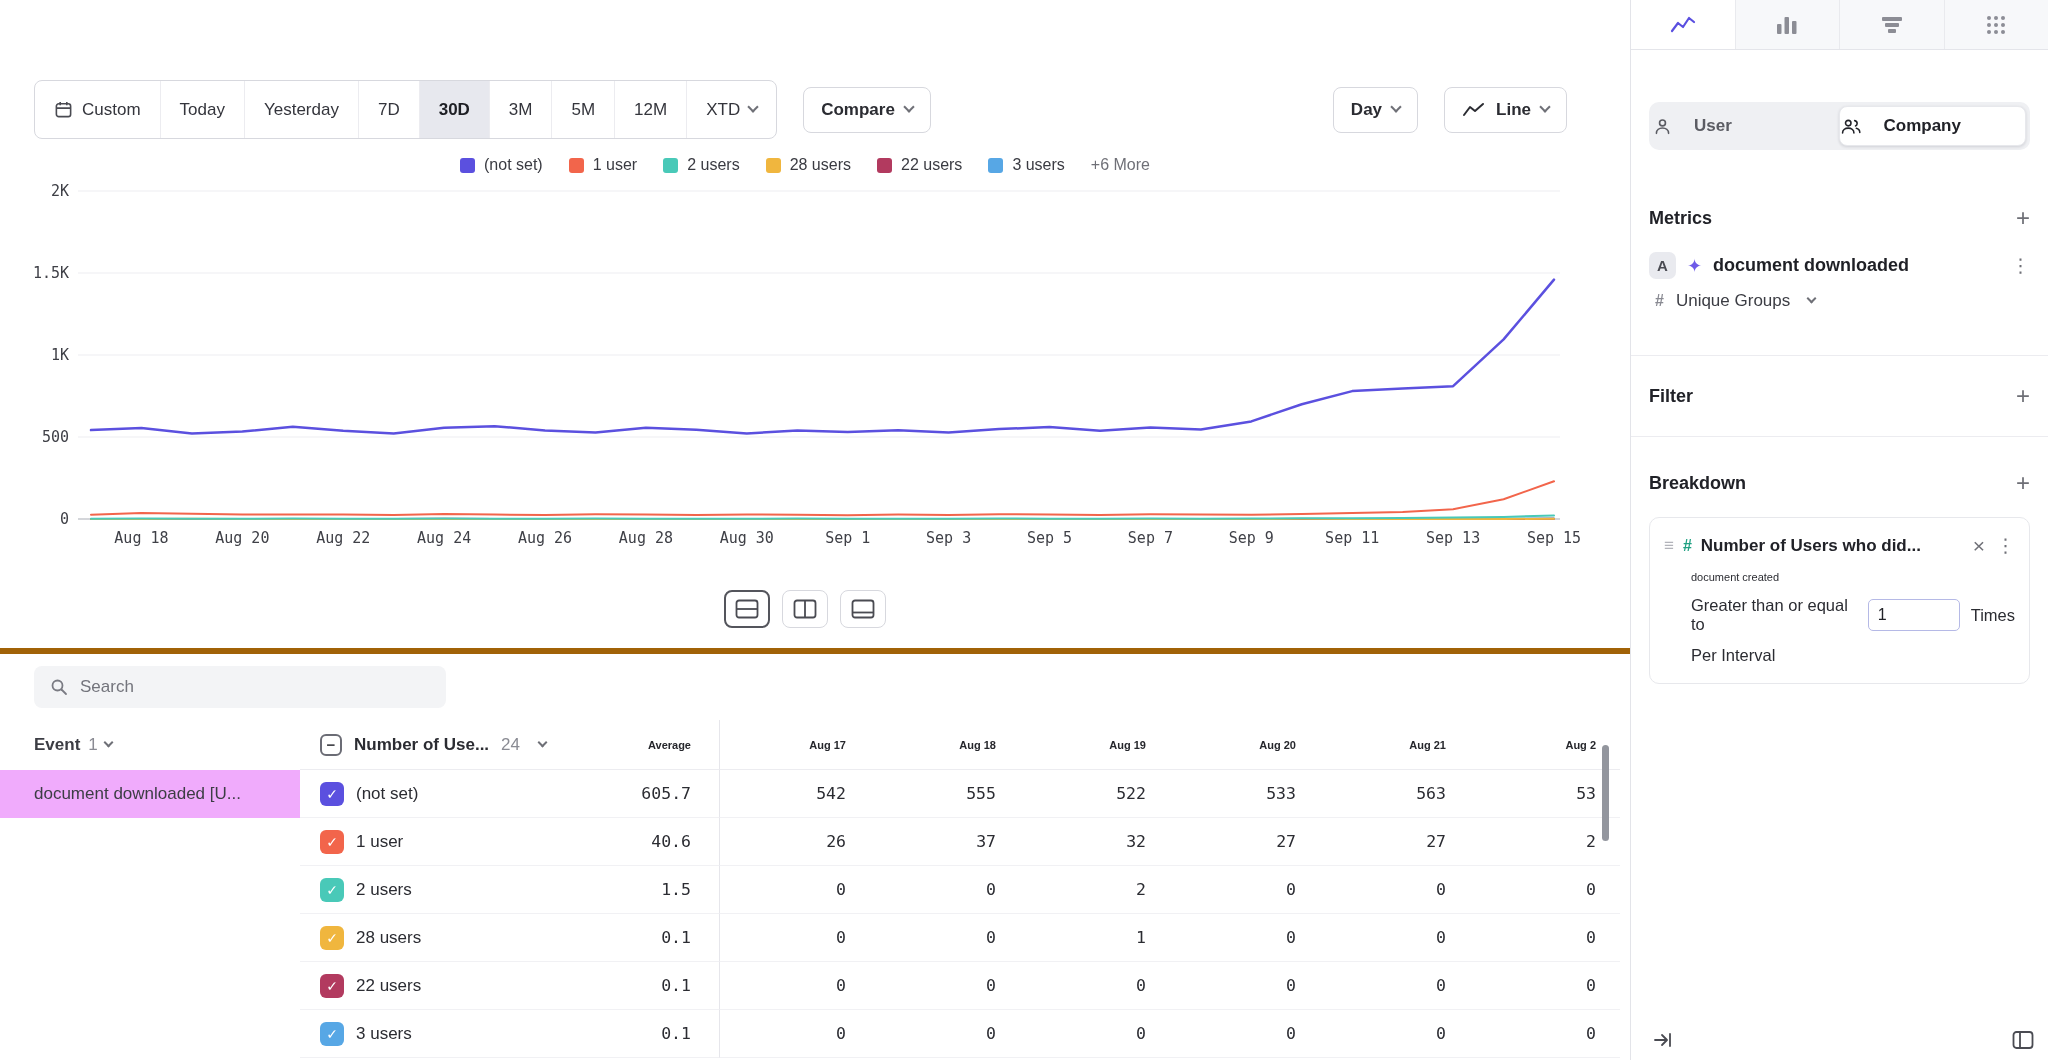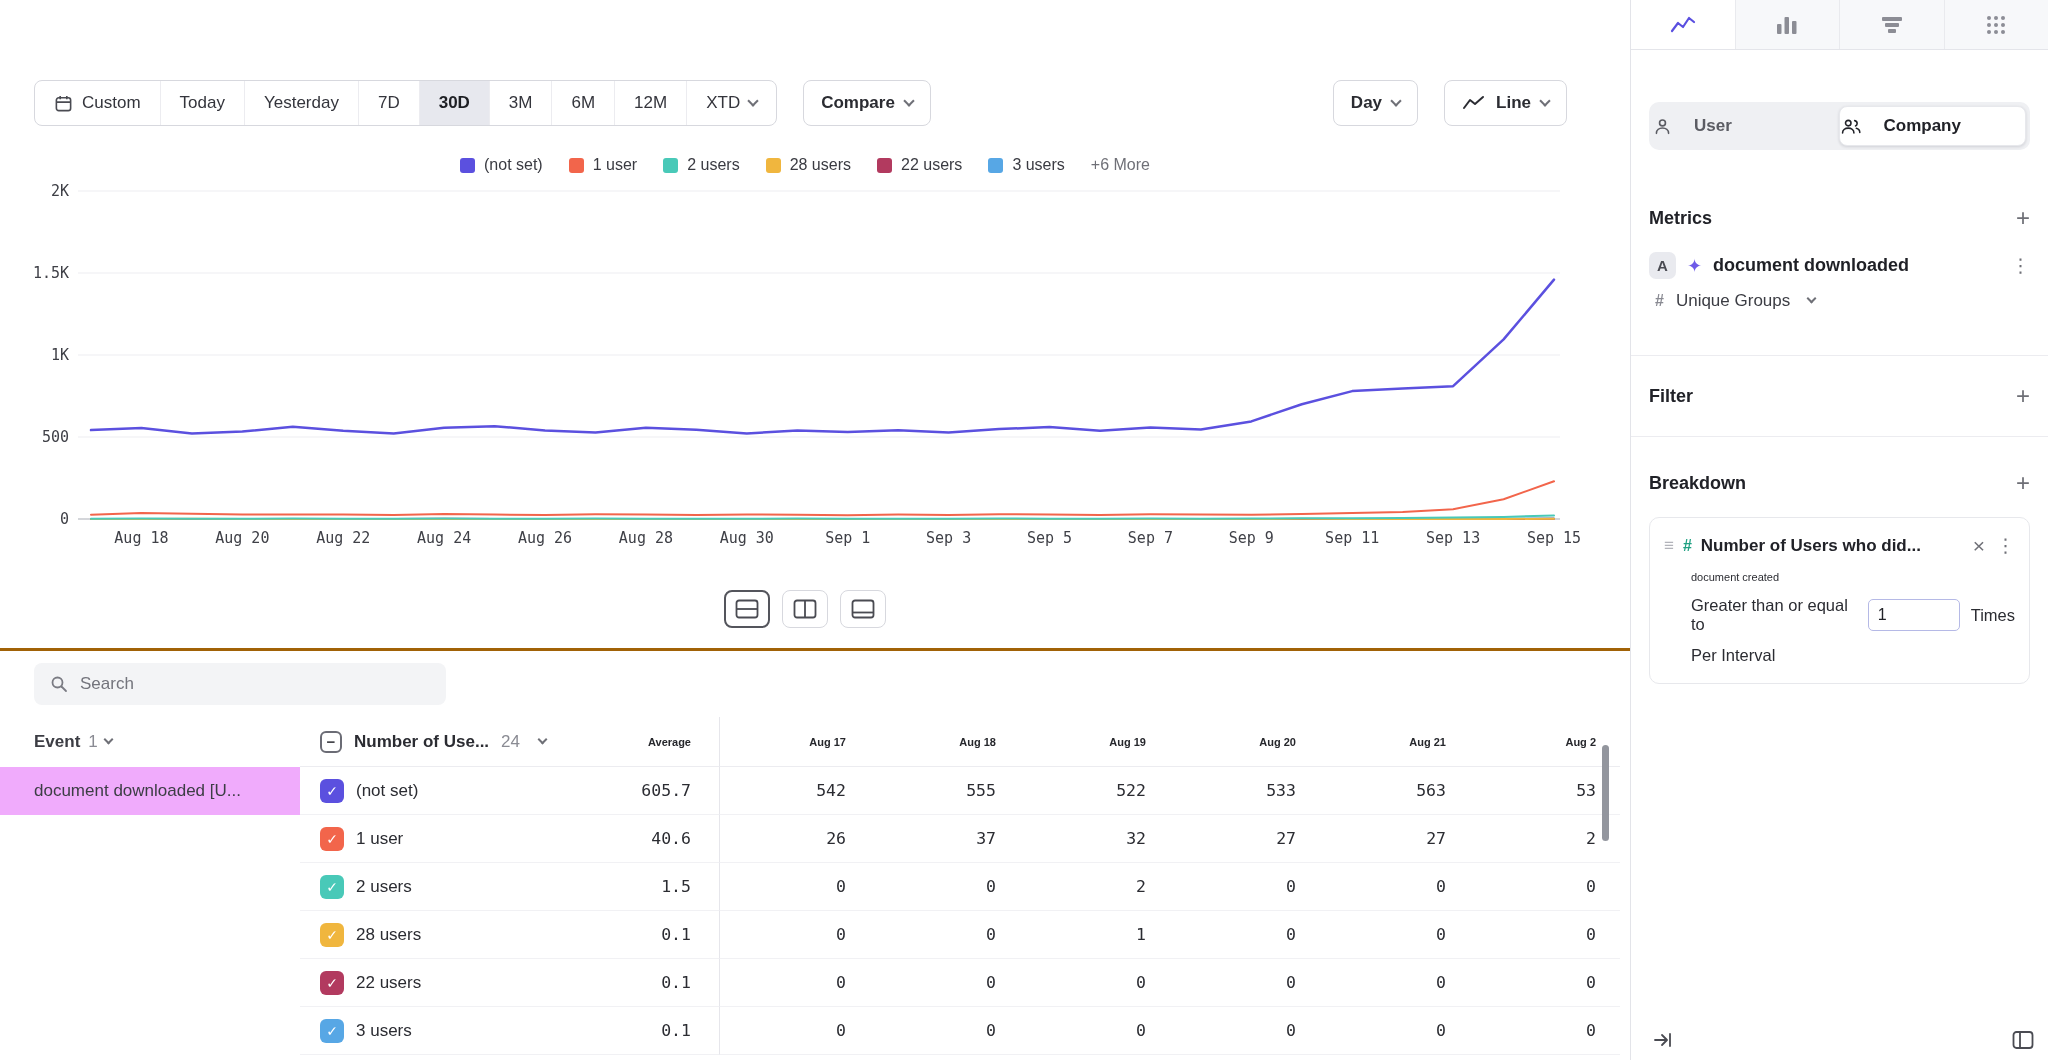--- a/index.html
+++ b/index.html
@@ -4,41 +4,41 @@
 <style>
   *{box-sizing:border-box;margin:0;padding:0}
   html,body{background:#fff}
   body{font-family:"Liberation Sans",sans-serif;color:#26272c}
   .page{position:relative;width:2048px;height:1060px;background:#fff;overflow:hidden}
 
   
   .main{position:absolute;left:0;top:0;width:1630px;height:1060px}
 
   .toolbar{position:absolute;left:34px;top:80px;width:1533px;display:flex;align-items:center}
-  .seg{display:flex;align-items:stretch;height:46px;border:1px solid #d7d8de;border-radius:8px;overflow:hidden;background:#fff}
+  .seg{display:flex;align-items:stretch;height:59px;border:1px solid #d7d8de;border-radius:8px;overflow:hidden;background:#fff}
   .seg-item{display:flex;align-items:center;gap:9px;padding:0 19px;font-size:17px;color:#34353c;cursor:pointer;border-left:1px solid #ececf0;white-space:nowrap}
   .seg-item:first-child{border-left:none}
   .seg-item.selected{background:#e7e8ee;font-weight:700;color:#1e1f24}
   .tbtn{display:flex;align-items:center;gap:10px;height:46px;padding:0 17px;border:1px solid #d7d8de;border-radius:8px;background:#fff;font-size:17px;font-weight:600;color:#2b2c32;margin-left:26px;font-family:inherit;cursor:pointer}
   .tspacer{flex:1}
   .chev{display:inline-block;width:8px;height:8px;border-right:2px solid #6f7077;border-bottom:2px solid #6f7077;transform:rotate(45deg);margin-top:-5px;flex:none}
 
   .legend{position:absolute;top:156px;left:0;width:1610px;display:flex;justify-content:center;align-items:center;gap:26px;font-size:16px;color:#3a3b42}
   .legend-item{display:flex;align-items:center;gap:9px;cursor:pointer}
   .swatch{width:15px;height:15px;border-radius:3px;flex:none}
   .legend-more{color:#6f7077;cursor:pointer}
 
   #chart-svg{position:absolute;top:180px;left:0}
   .ytick,.xtick{font-family:"DejaVu Sans Mono",monospace;font-size:15px;fill:#3f4047}
 
   .layout-toggles{position:absolute;top:590px;left:0;width:1610px;display:flex;justify-content:center;gap:12px}
   .lt-btn{width:46px;height:38px;border:1px solid #d7d8de;border-radius:8px;background:#fff;display:flex;align-items:center;justify-content:center;color:#4a4b52;cursor:pointer}
   .lt-btn.active{border:2px solid #54555c}
 
-  .table-section{position:absolute;top:648px;left:0;width:1630px;bottom:0;border-top:3px solid #a16207;overflow:hidden}
+  .table-section{position:absolute;top:648px;left:0;width:1630px;bottom:0;border-top:6px solid #a16207;overflow:hidden}
   .searchbox{position:absolute;top:12px;left:34px;width:412px;height:42px;background:#f3f4f6;border-radius:8px;display:flex;align-items:center;gap:12px;padding:0 16px}
   .searchbox input{border:none;background:transparent;outline:none;font-size:17px;font-family:inherit;color:#26272c;width:100%}
   .searchbox input::placeholder{color:#73747c}
   .thead{position:absolute;top:66px;left:0;display:flex;height:50px;width:1620px}
   #table-rows{position:absolute;top:116px;left:0;width:1620px}
   .trow{display:flex;height:48px}
   .cell{display:flex;align-items:center;height:100%}
   .cell.event{width:300px;padding-left:34px;font-size:17px;color:#3c3d44;white-space:nowrap;overflow:hidden}
   .cell.event.active{background:#f0abfc;cursor:pointer}
   .cell.group{width:260px;gap:12px;font-size:17px;padding-left:20px;color:#2b2c32}
@@ -115,21 +115,21 @@
                 <line x1="13.5" y1="2" x2="13.5" y2="5.5" stroke="#4a4b52" stroke-width="1.7"></line>
               </svg>
           </span>
           <span>Custom</span>
         </div>
         <div class="seg-item">Today</div>
           <div class="seg-item">Yesterday</div>
           <div class="seg-item">7D</div>
           <div class="seg-item selected">30D</div>
           <div class="seg-item">3M</div>
-          <div class="seg-item">6M</div>
+          <div class="seg-item">5M</div>
           <div class="seg-item">12M</div>
           <div class="seg-item" id="xtd-btn">
           <span>XTD</span>
             <i class="chev"></i>
         </div>
       </div>
       <button class="tbtn">
         <span>Compare</span>
           <i class="chev"></i>
       </button>

